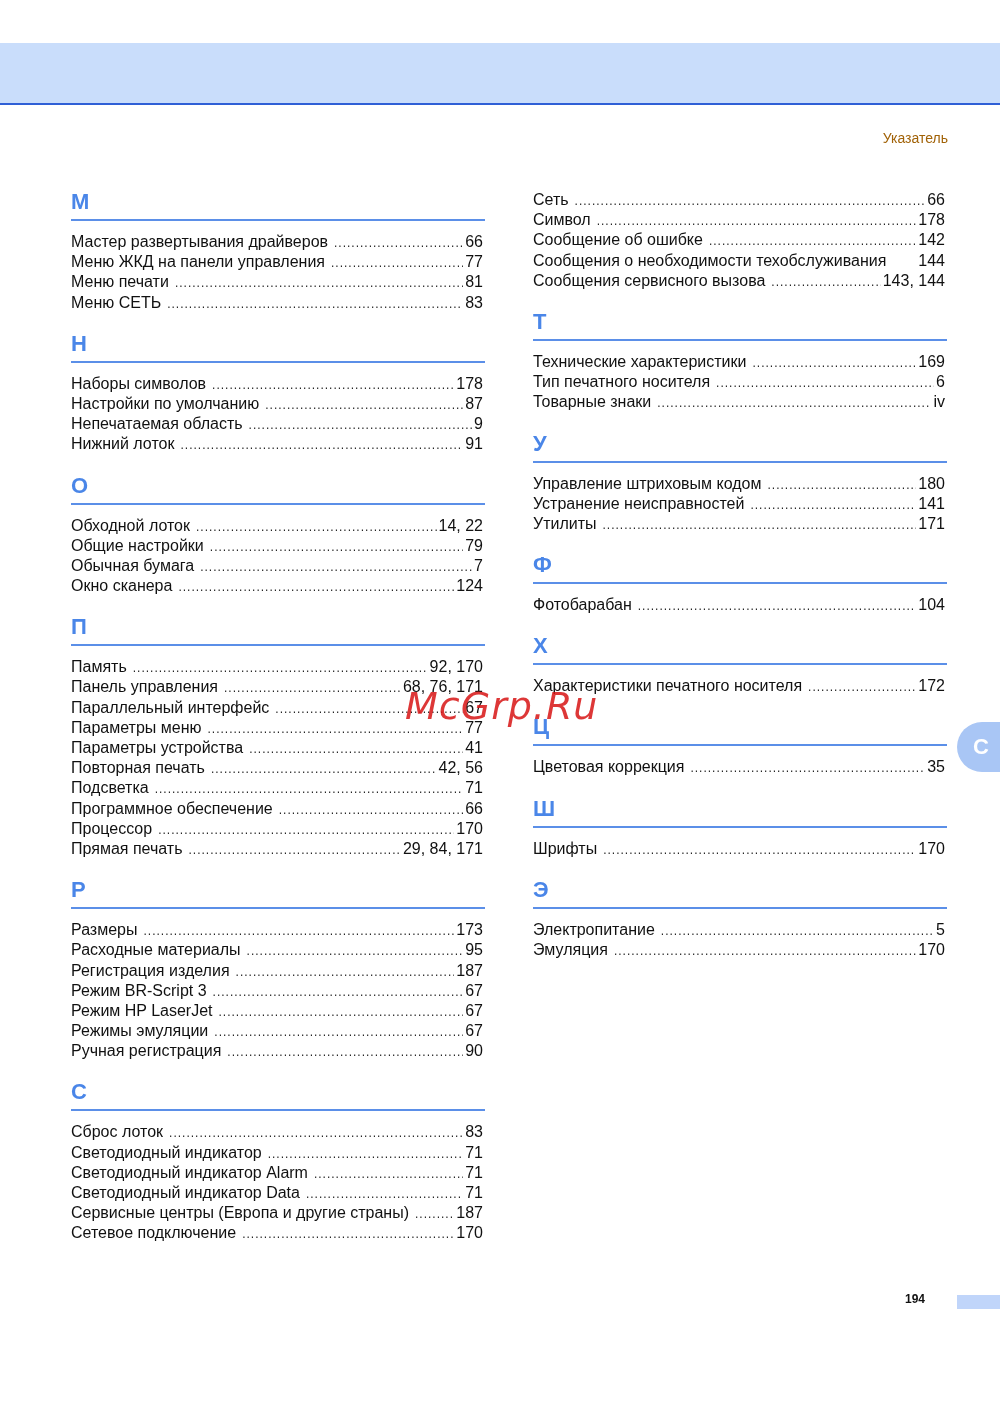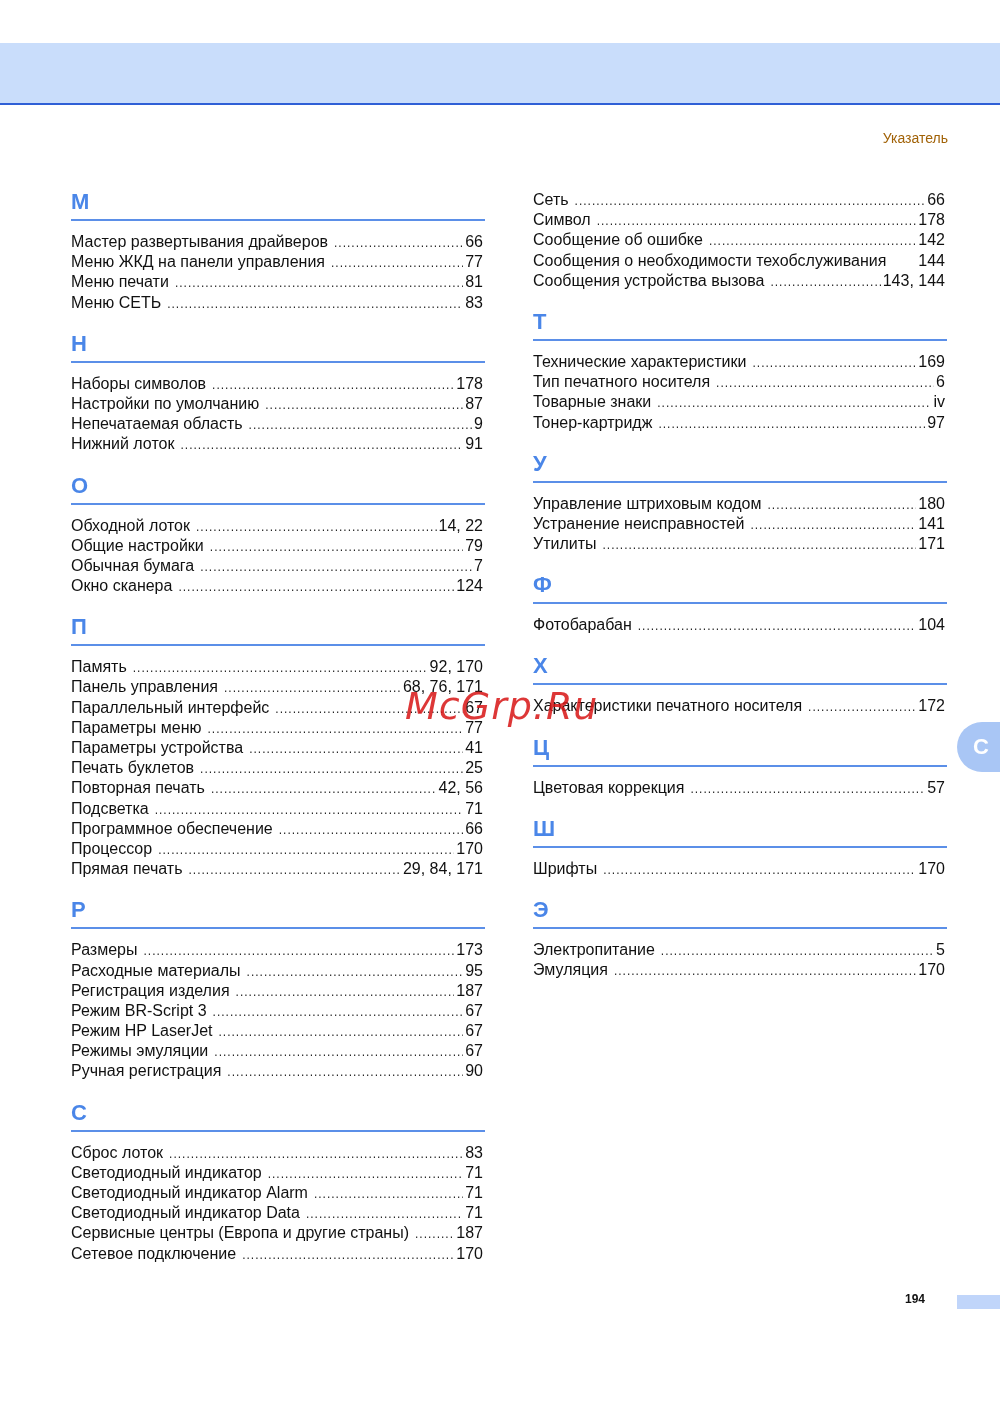--- a/index.html
+++ b/index.html
@@ -166,25 +166,20 @@
         <span class="term">Параметры меню</span>
         <span class="leader"></span>
         <span class="pages">77</span>
       </div>
       <div class="entry">
         <span class="term">Параметры устройства</span>
         <span class="leader"></span>
         <span class="pages">41</span>
       </div>
       <div class="entry">
-        <span class="term">Печать буклетов</span>
-        <span class="leader"></span>
-        <span class="pages">25</span>
-      </div>
-      <div class="entry">
         <span class="term">Повторная печать</span>
         <span class="leader"></span>
         <span class="pages">42, 56</span>
       </div>
       <div class="entry">
         <span class="term">Подсветка</span>
         <span class="leader"></span>
         <span class="pages">71</span>
       </div>
       <div class="entry">
@@ -294,21 +289,21 @@
         <span class="term">Сообщение об ошибке</span>
         <span class="leader"></span>
         <span class="pages">142</span>
       </div>
       <div class="entry">
         <span class="term">Сообщения о необходимости техобслуживания</span>
         <span class="leader none"></span>
         <span class="pages">144</span>
       </div>
       <div class="entry">
-        <span class="term">Сообщения устройства вызова</span>
+        <span class="term">Сообщения сервисного вызова</span>
         <span class="leader"></span>
         <span class="pages">143, 144</span>
       </div>
     </div>
   <div id="col-right">
       <div class="section">
         <div class="section-letter">Т</div>
         <div class="section-rule"></div>
         <div class="entry">
           <span class="term">Технические характеристики</span>
@@ -318,25 +313,20 @@
         <div class="entry">
           <span class="term">Тип печатного носителя</span>
           <span class="leader"></span>
           <span class="pages">6</span>
         </div>
         <div class="entry">
           <span class="term">Товарные знаки</span>
           <span class="leader"></span>
           <span class="pages">iv</span>
         </div>
-        <div class="entry">
-          <span class="term">Тонер-картридж</span>
-          <span class="leader"></span>
-          <span class="pages">97</span>
-        </div>
       </div>
       <div class="section">
         <div class="section-letter">У</div>
         <div class="section-rule"></div>
         <div class="entry">
           <span class="term">Управление штриховым кодом</span>
           <span class="leader"></span>
           <span class="pages">180</span>
         </div>
         <div class="entry">
@@ -367,21 +357,21 @@
           <span class="leader"></span>
           <span class="pages">172</span>
         </div>
       </div>
       <div class="section">
         <div class="section-letter">Ц</div>
         <div class="section-rule"></div>
         <div class="entry">
           <span class="term">Цветовая коррекция</span>
           <span class="leader"></span>
-          <span class="pages">57</span>
+          <span class="pages">35</span>
         </div>
       </div>
       <div class="section">
         <div class="section-letter">Ш</div>
         <div class="section-rule"></div>
         <div class="entry">
           <span class="term">Шрифты</span>
           <span class="leader"></span>
           <span class="pages">170</span>
         </div>

